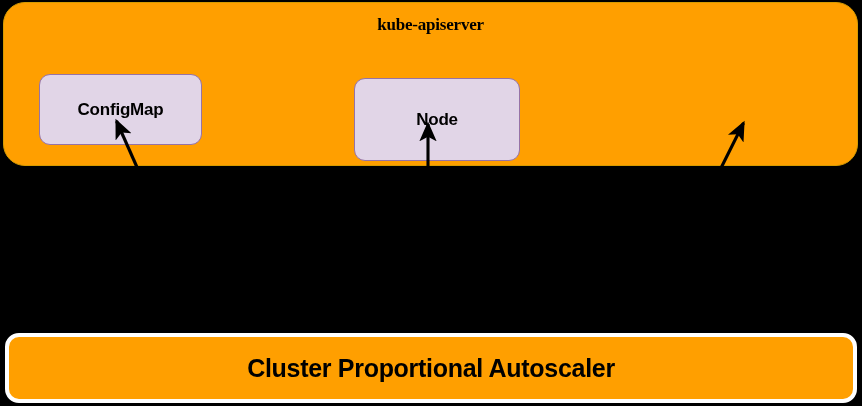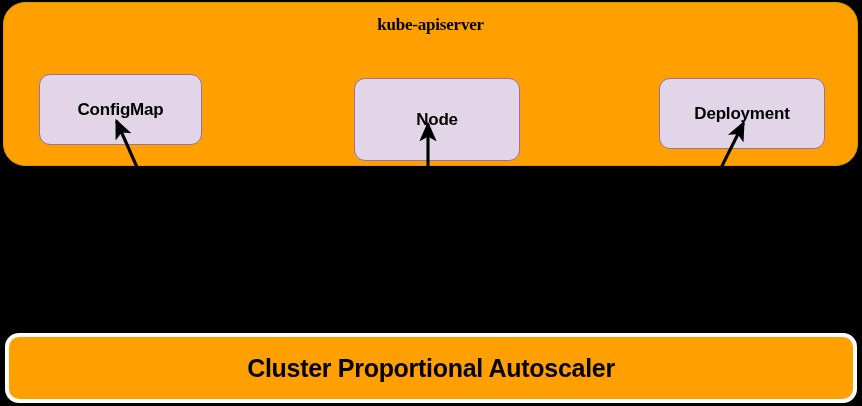--- a/index.html
+++ b/index.html
@@ -115,21 +115,20 @@
 
   <div class="gap-region"></div>
 
   <div class="apiserver-container">
     <div class="apiserver-title">kube-apiserver</div>
 
     <div class="resource-box box-configmap">ConfigMap</div>
 
     <div class="resource-box box-node">Node</div>
 
-    <div class="resource-box box-deployment">Deployment</div>
   </div>
 
   <svg class="arrows-layer" width="862" height="406" viewBox="0 0 862 406">
     <defs>
       <marker id="arrowhead" markerWidth="7" markerHeight="7" refX="5.6" refY="3.2" orient="auto" markerUnits="strokeWidth">
         <path d="M0,0.4 L6.4,3.2 L0,6.0 L1.5,3.2 Z" fill="#000000"></path>
       </marker>
     </defs>
 
     <line x1="140" y1="174" x2="116.5" y2="121" stroke="#000000" stroke-width="3.1" marker-end="url(#arrowhead)"></line>

